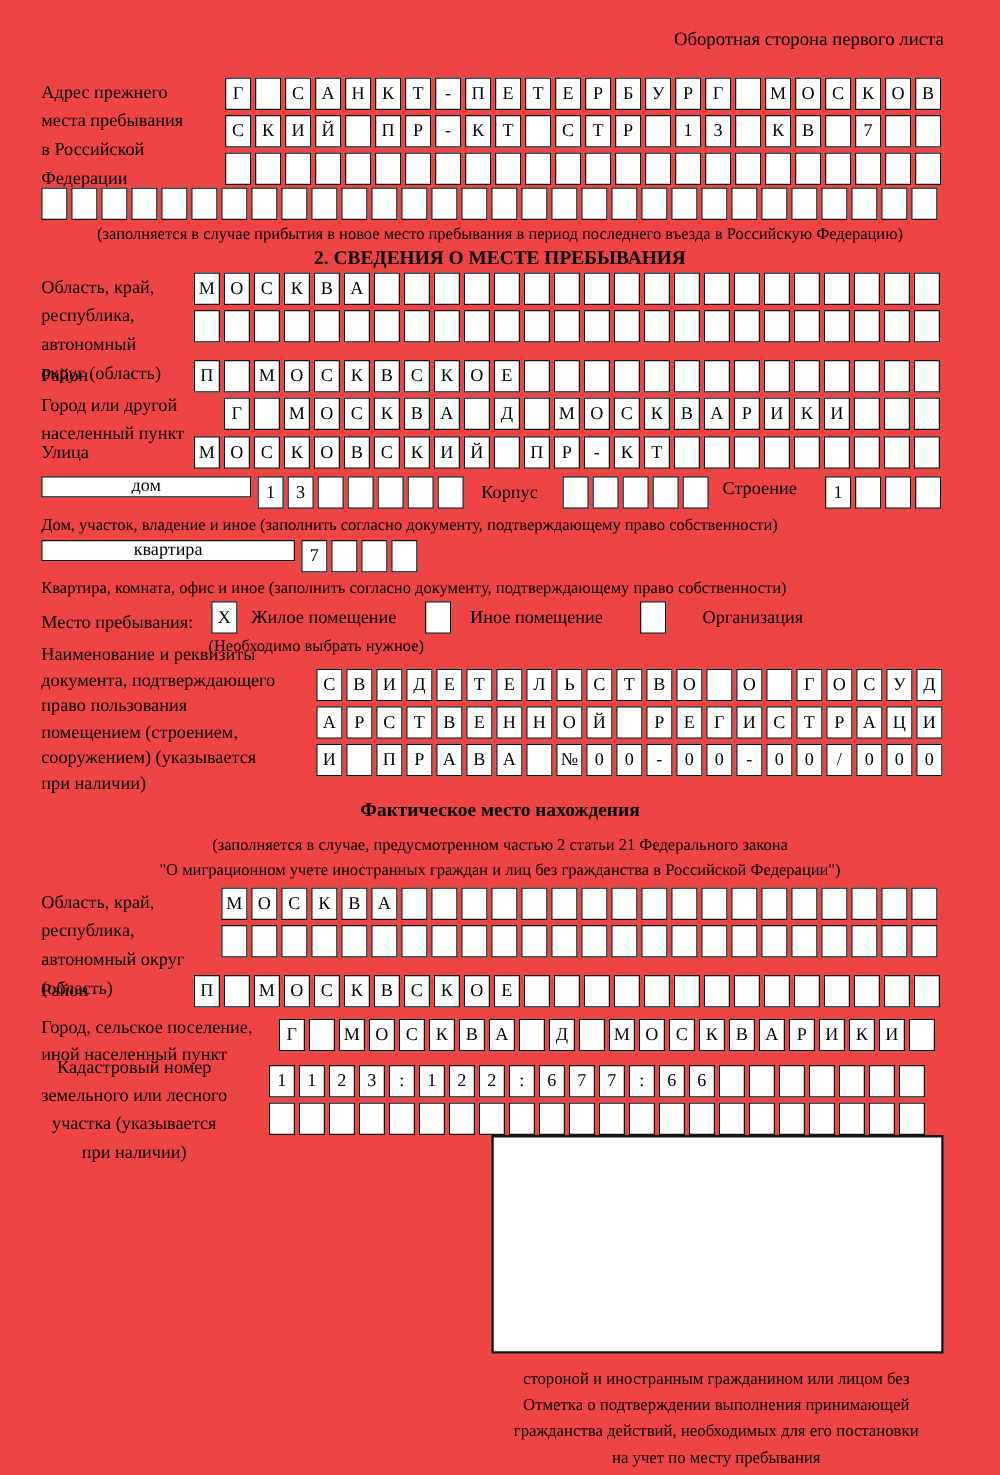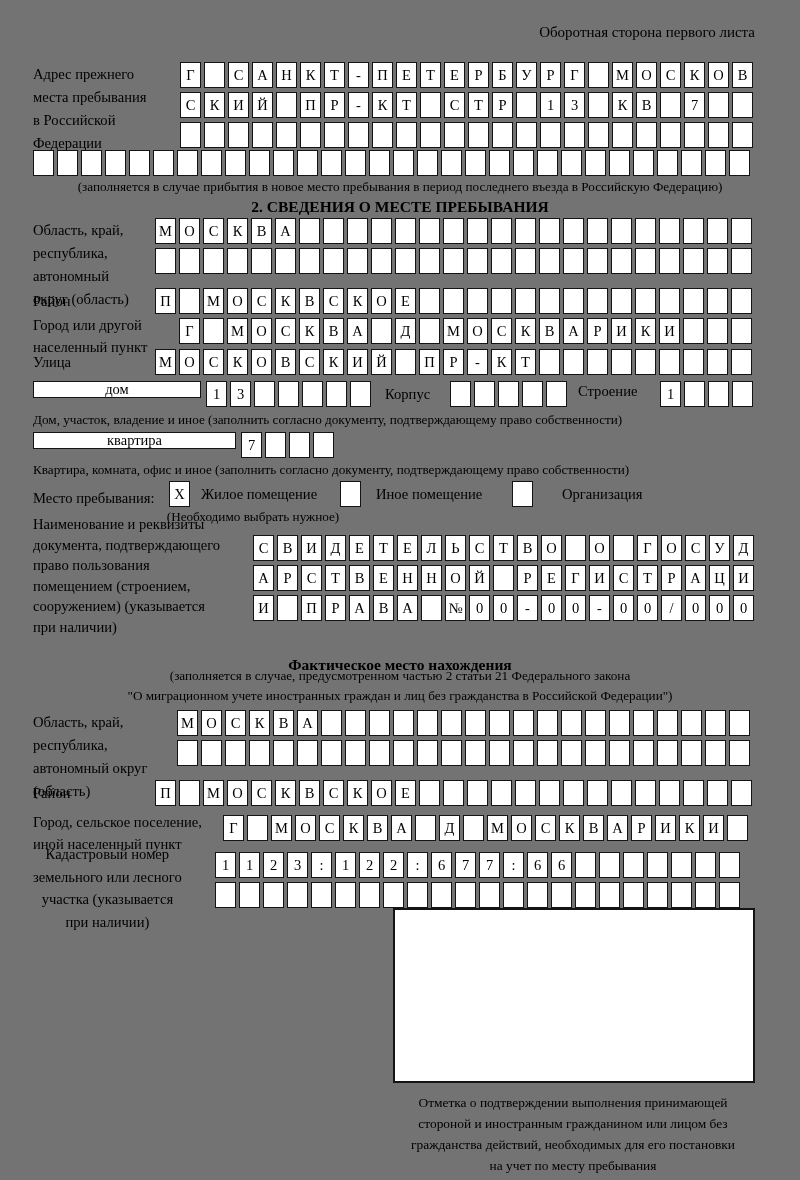--- a/index.html
+++ b/index.html
@@ -1,17 +1,17 @@
 <!DOCTYPE html>
 <html lang="ru"><head>
 <meta charset="utf-8">
 <style>
   html,body{margin:0;padding:0;background:#fff;}
   body{width:800px;height:1180px;font-family:"Liberation Serif","DejaVu Serif",serif;color:#000;}
-  .page{position:relative;width:800px;height:1180px;overflow:hidden;background:#737373;}
+  .page{position:relative;width:800px;height:1180px;overflow:hidden;background:#ef4444;}
   .abs{position:absolute;}
   .boxes{display:flex;}
   .cb{flex:0 0 auto;box-sizing:border-box;width:21px;height:26px;margin-right:3px;
       border:1.6px solid #141414;display:flex;align-items:center;justify-content:center;
       font-size:14.5px;line-height:1;background:#fff;}
   .lbl{font-size:14.6px;line-height:23px;}
   .lbl .line{white-space:nowrap;font-family:Liberation Serif, serif;}
   .cap{font-size:13.2px;text-align:center;width:734px;left:33px;}
   .hd{font-weight:bold;font-size:15.5px;text-align:center;width:734px;left:33px;}
   .bigcell{box-sizing:border-box;height:17px;border:1.8px solid #141414;display:flex;
@@ -413,21 +413,21 @@
       <span class="cb">0</span>
       <span class="cb">-</span>
       <span class="cb">0</span>
       <span class="cb">0</span>
       <span class="cb">/</span>
       <span class="cb">0</span>
       <span class="cb">0</span>
       <span class="cb">0</span>
     </div>
 
-  <div class="abs hd" style="top:640px;margin-top:16px;">Фактическое место нахождения</div>
+  <div class="abs hd" style="top:640px;">Фактическое место нахождения</div>
   <div class="abs cap" style="top:668px;">(заполняется в случае, предусмотренном частью 2 статьи 21 Федерального закона</div>
   <div class="abs cap" style="top:688px;">"О миграционном учете иностранных граждан и лиц без гражданства в Российской Федерации")</div>
 
   <div class="abs lbl" style="left:33px;top:711px;">
       <div class="line">Область, край,</div>
       <div class="line">республика,</div>
       <div class="line">автономный округ</div>
       <div class="line">(область)</div>
     </div>
   <div class="abs boxes" style="left:177px;top:710px;">
@@ -591,19 +591,19 @@
       <span class="cb"></span>
       <span class="cb"></span>
       <span class="cb"></span>
       <span class="cb"></span>
       <span class="cb"></span>
       <span class="cb"></span>
     </div>
 
   <div class="abs stamp" style="left:393px;top:908px;width:362px;height:175px;"></div>
   <div class="abs stampcap" style="left:353px;top:1092px;width:440px;">
+      <div class="line">стороной и иностранным гражданином или лицом без</div>
       <div class="line">Отметка о подтверждении выполнения принимающей</div>
-      <div class="line">стороной и иностранным гражданином или лицом без</div>
       <div class="line">гражданства действий, необходимых для его постановки</div>
       <div class="line">на учет по месту пребывания</div>
     </div>
 
 </div>
 
 </body></html>

